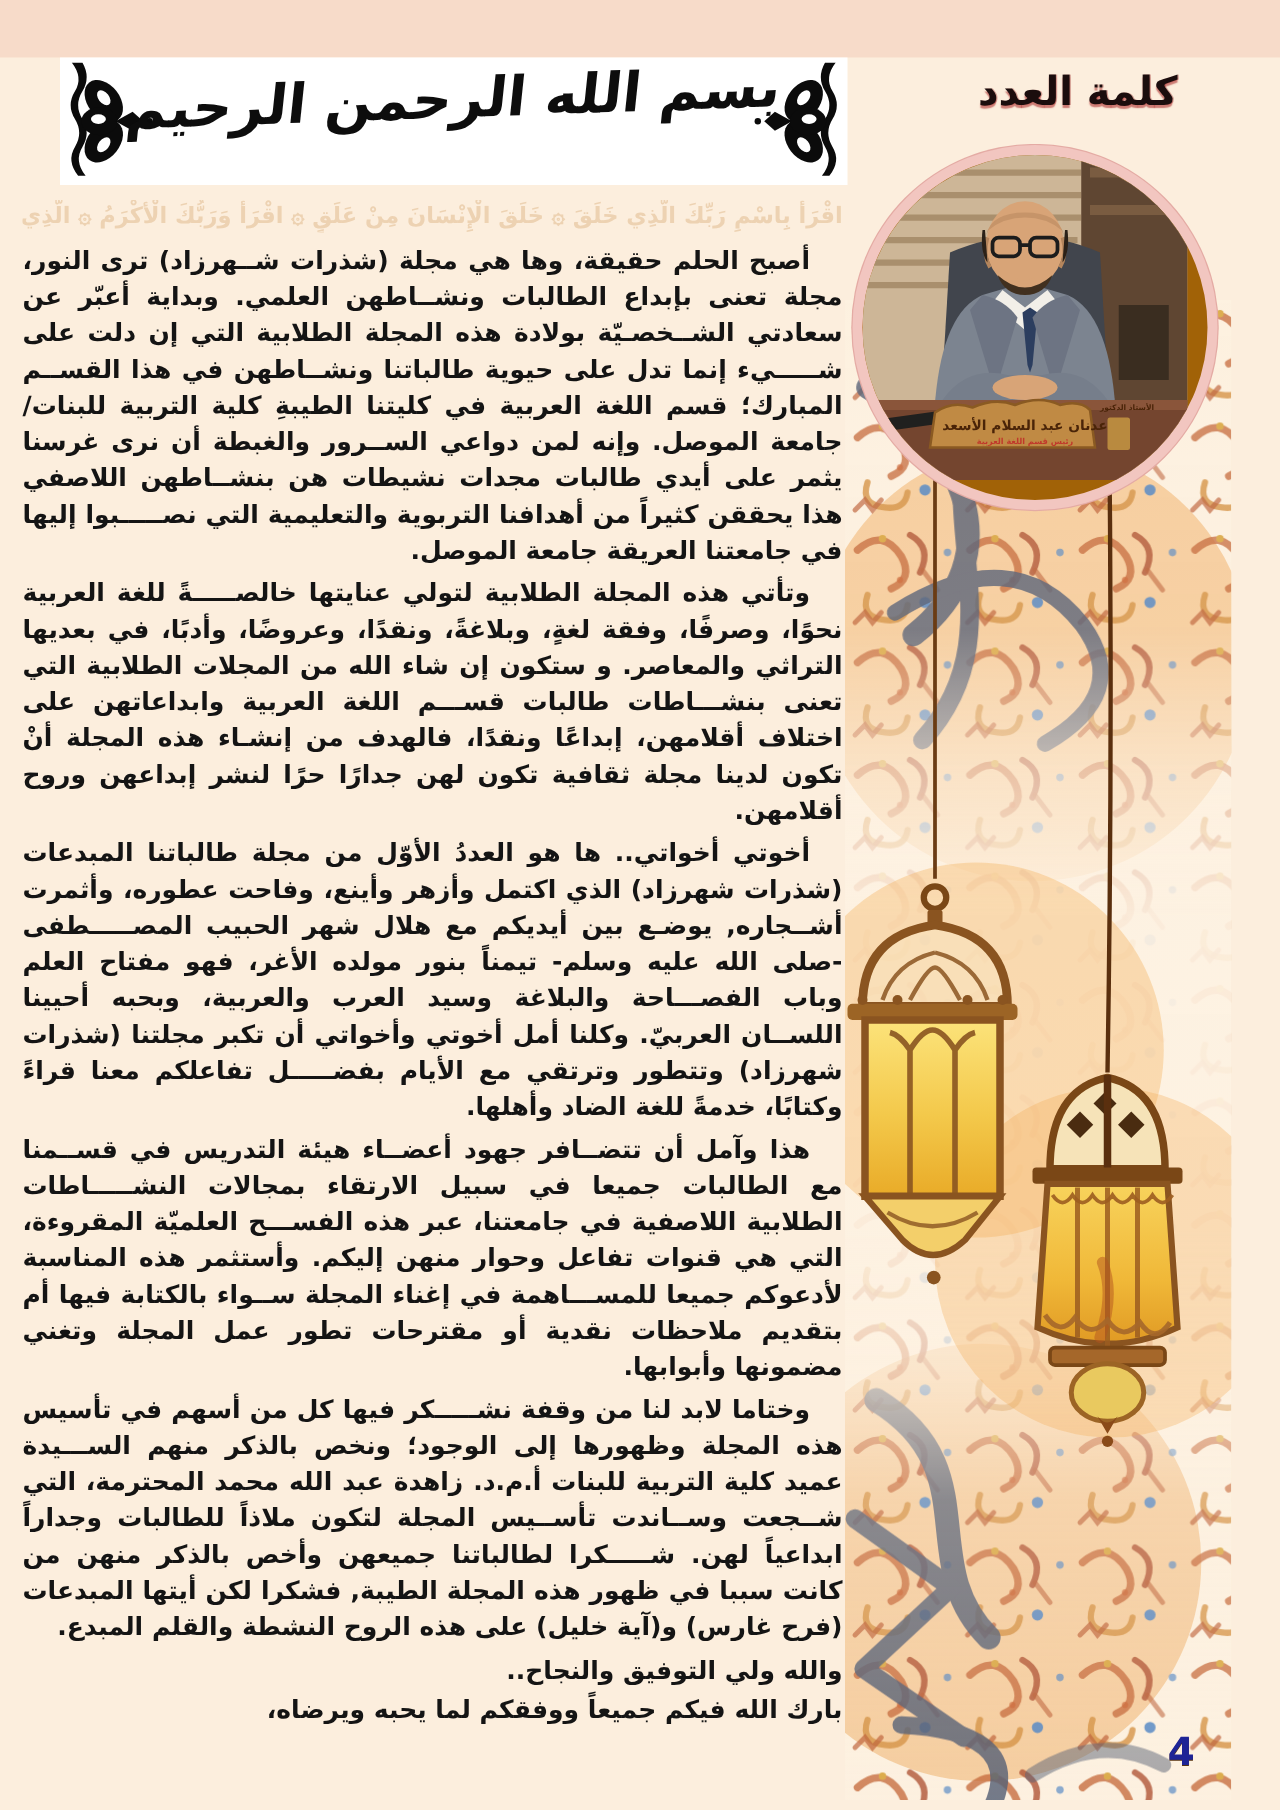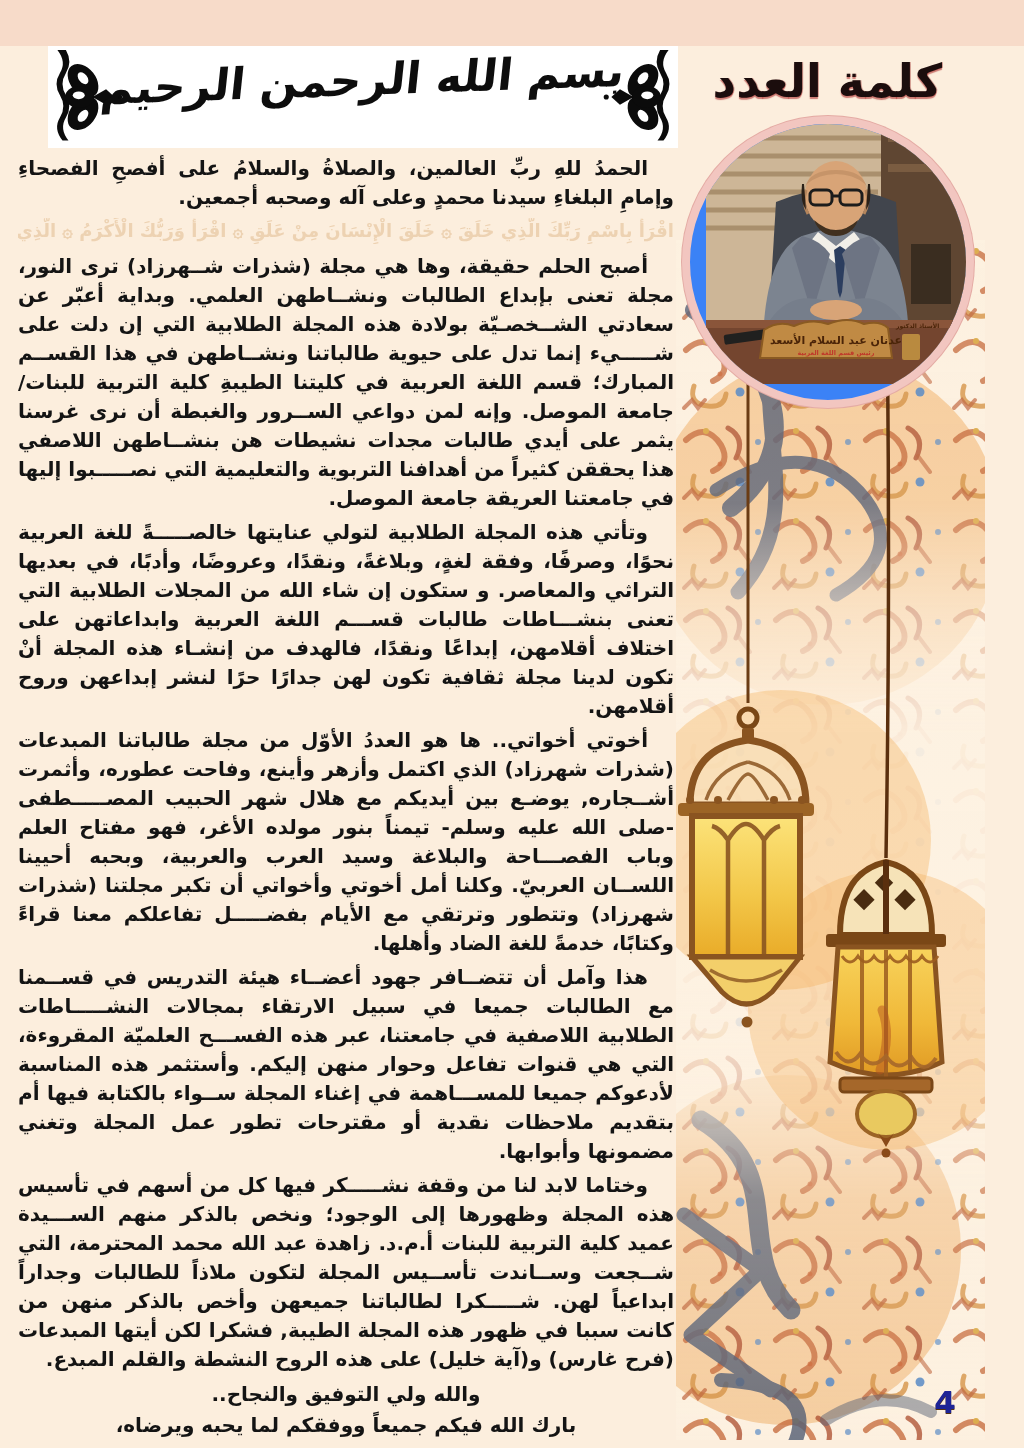--- a/index.html
+++ b/index.html
@@ -10,40 +10,40 @@
   #top-strip{left:0;top:0;width:1024px;height:46px;background:#f7dbc9;}
   
   #band{left:48px;top:46px;width:630px;height:102px;background:#ffffff;}
   #band .orn{position:absolute;top:4px;height:94px;width:78px;}
   #orn-left{left:2px;}
   #orn-right{right:2px;transform:scaleX(-1);}
   #bismillah{position:absolute;left:0;right:0;top:8px;text-align:center;
      font-size:44px;font-weight:bold;color:#0d0d0d;transform:skewX(-8deg) rotate(-2deg);
      direction:rtl;white-space:nowrap;}
   
-  #title{right:82px;top:54px;font-size:46px;font-weight:bold;color:#1b0d0d;
+  #title{right:82px;top:54px;font-size:32px;font-weight:bold;color:#1b0d0d;
      direction:rtl;letter-spacing:-1px;
      text-shadow:0 2px 1px rgba(165,30,30,.55),1px 0 0 rgba(140,20,20,.35);}
   
   #photo{left:682px;top:116px;width:276px;height:276px;border-radius:50%;
-     border:8px solid #f2c6c0;box-shadow:0 0 0 1px #e4aba4;overflow:hidden;background:#3b82f6;z-index:5;text-align:right;}
+     border:8px solid #f2c6c0;box-shadow:0 0 0 1px #e4aba4;overflow:hidden;background:#a16207;z-index:5;}
   
   #art{left:676px;top:240px;width:309px;height:1200px;z-index:1;}
   #page-num{left:920px;top:1384px;width:50px;text-align:center;font-size:31px;
      font-weight:bold;color:#1e2496;z-index:6;text-shadow:0 1px 0 #55320f;}
   
   #col{left:18px;top:154px;width:656px;direction:rtl;color:#141414;z-index:2;}
   #col p{margin:0 0 5px 0;font-size:20px;line-height:29px;font-weight:bold;
      text-align:justify;}
   #col p.ind{text-indent:26px;}
   #verse{font-size:18px;line-height:26px;font-weight:bold;color:#edd2b2;
      margin:6px 0 8px 0;white-space:nowrap;overflow:hidden;text-align:center;}
   #lead{margin:0 0 4px 0;}
   #closing{margin-top:4px;text-align:center;}
-  #closing div{font-size:20px;line-height:31px;font-weight:bold;}
+  #closing div{font-size:20px;line-height:31px;font-weight:bold;text-align:right;}
 </style>
 </head>
 <body>
 
 <div id="top-strip" class="abs"></div>
 
 <div id="band" class="abs">
   <svg id="orn-left" class="orn" viewBox="0 0 80 110">
     <g fill="#0b0b0b">
       <path d="M3,0 q11,14 3,27 q-8,13 0,26 q8,13 0,26 q-8,13 3,27 l7,0 q-11,-14 -3,-27 q8,-13 0,-26 q-8,-13 0,-26 q8,-13 0,-27 Z"></path>
@@ -213,21 +213,20 @@
 
       <path d="M58,206 q14,-10 30,-4 q18,-8 34,-2 q20,-8 36,0 q16,-4 24,4 l4,30 L54,234 Z" fill="#c08a44" stroke="#8a5a22" stroke-width="2"></path>
       <text x="190" y="204" font-size="6" font-weight="bold" fill="#4a2408" text-anchor="end" direction="rtl">الأستاذ الدكتور</text>
       <text x="130" y="220" font-size="11" font-weight="bold" fill="#4a2408" text-anchor="middle" direction="rtl">عدنان عبد السلام الأسعد</text>
       <text x="130" y="231" font-size="6.5" font-weight="bold" fill="#c0392b" text-anchor="middle" direction="rtl">رئيس قسم اللغة العربية</text>
     </g>
   </svg>
 </div>
 
 <div id="col" class="abs">
-  <p class="ind">الحمدُ للهِ ربِّ العالمين، والصلاةُ والسلامُ على أفصحِ الفصحاءِ وإمامِ البلغاءِ سيدنا محمدٍ وعلى آله وصحبه أجمعين.</p>
   <div id="verse">اقْرَأْ بِاسْمِ رَبِّكَ الَّذِي خَلَقَ ۞ خَلَقَ الْإِنْسَانَ مِنْ عَلَقٍ ۞ اقْرَأْ وَرَبُّكَ الْأَكْرَمُ ۞ الَّذِي عَلَّمَ بِالْقَلَمِ ۞</div>
   <p class="ind">أصبح الحلم حقيقة، وها هي مجلة (شذرات شــهرزاد) ترى النور، مجلة تعنى بإبداع الطالبات ونشــاطهن العلمي. وبداية أعبّر عن سعادتي الشــخصـيّة بولادة هذه المجلة الطلابية التي إن دلت على شـــــيء إنما تدل على حيوية طالباتنا ونشــاطهن في هذا القســم المبارك؛ قسم اللغة العربية في كليتنا الطيبةِ كلية التربية للبنات/ جامعة الموصل. وإنه لمن دواعي الســرور والغبطة أن نرى غرسنا يثمر على أيدي طالبات مجدات نشيطات هن بنشــاطهن اللاصفي هذا يحققن كثيراً من أهدافنا التربوية والتعليمية التي نصـــــبوا إليها في جامعتنا العريقة جامعة الموصل.</p>
   <p class="ind">وتأتي هذه المجلة الطلابية لتولي عنايتها خالصـــــةً للغة العربية نحوًا، وصرفًا، وفقة لغةٍ، وبلاغةً، ونقدًا، وعروضًا، وأدبًا، في بعديها التراثي والمعاصر. و ستكون إن شاء الله من المجلات الطلابية التي تعنى بنشـــاطات طالبات قســـم اللغة العربية وابداعاتهن على اختلاف أقلامهن، إبداعًا ونقدًا، فالهدف من إنشـاء هذه المجلة أنْ تكون لدينا مجلة ثقافية تكون لهن جدارًا حرًا لنشر إبداعهن وروح أقلامهن.</p>
   <p class="ind">أخوتي أخواتي.. ها هو العددُ الأوّل من مجلة طالباتنا المبدعات (شذرات شهرزاد) الذي اكتمل وأزهر وأينع، وفاحت عطوره، وأثمرت أشــجاره, يوضـع بين أيديكم مع هلال شهر الحبيب المصـــــطفى -صلى الله عليه وسلم- تيمناً بنور مولده الأغر، فهو مفتاح العلم وباب الفصـــاحة والبلاغة وسيد العرب والعربية، وبحبه أحيينا اللســان العربيّ. وكلنا أمل أخوتي وأخواتي أن تكبر مجلتنا (شذرات شهرزاد) وتتطور وترتقي مع الأيام بفضـــــل تفاعلكم معنا قراءً وكتابًا، خدمةً للغة الضاد وأهلها.</p>
   <p class="ind">هذا وآمل أن تتضــافر جهود أعضــاء هيئة التدريس في قســمنا مع الطالبات جميعا في سبيل الارتقاء بمجالات النشـــــاطات الطلابية اللاصفية في جامعتنا، عبر هذه الفســـح العلميّة المقروءة، التي هي قنوات تفاعل وحوار منهن إليكم. وأستثمر هذه المناسبة لأدعوكم جميعا للمســـاهمة في إغناء المجلة ســواء بالكتابة فيها أم بتقديم ملاحظات نقدية أو مقترحات تطور عمل المجلة وتغني مضمونها وأبوابها.</p>
   <p class="ind">وختاما لابد لنا من وقفة نشـــــكر فيها كل من أسهم في تأسيس هذه المجلة وظهورها إلى الوجود؛ ونخص بالذكر منهم الســـيدة عميد كلية التربية للبنات أ.م.د. زاهدة عبد الله محمد المحترمة، التي شــجعت وســاندت تأســيس المجلة لتكون ملاذاً للطالبات وجداراً ابداعياً لهن. شـــــكرا لطالباتنا جميعهن وأخص بالذكر منهن من كانت سببا في ظهور هذه المجلة الطيبة, فشكرا لكن أيتها المبدعات (فرح غارس) و(آية خليل) على هذه الروح النشطة والقلم المبدع.</p>
   <div id="closing">
     <div>والله ولي التوفيق والنجاح..</div>
     <div>بارك الله فيكم جميعاً ووفقكم لما يحبه ويرضاه،</div>
 

